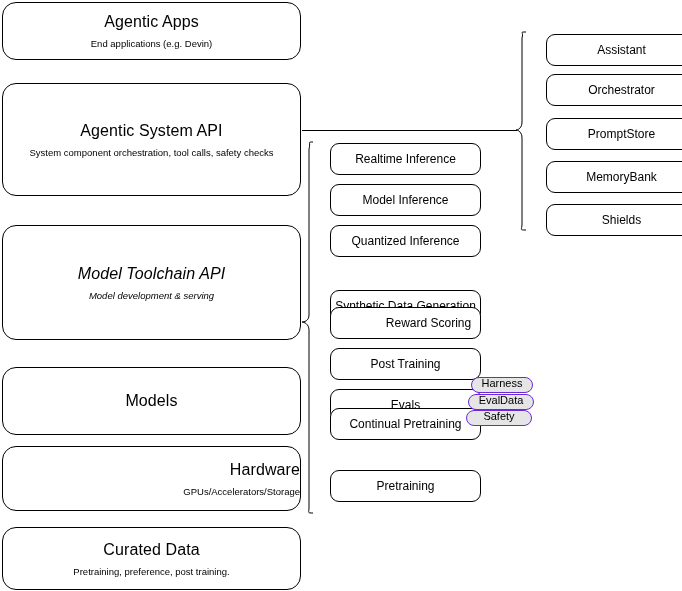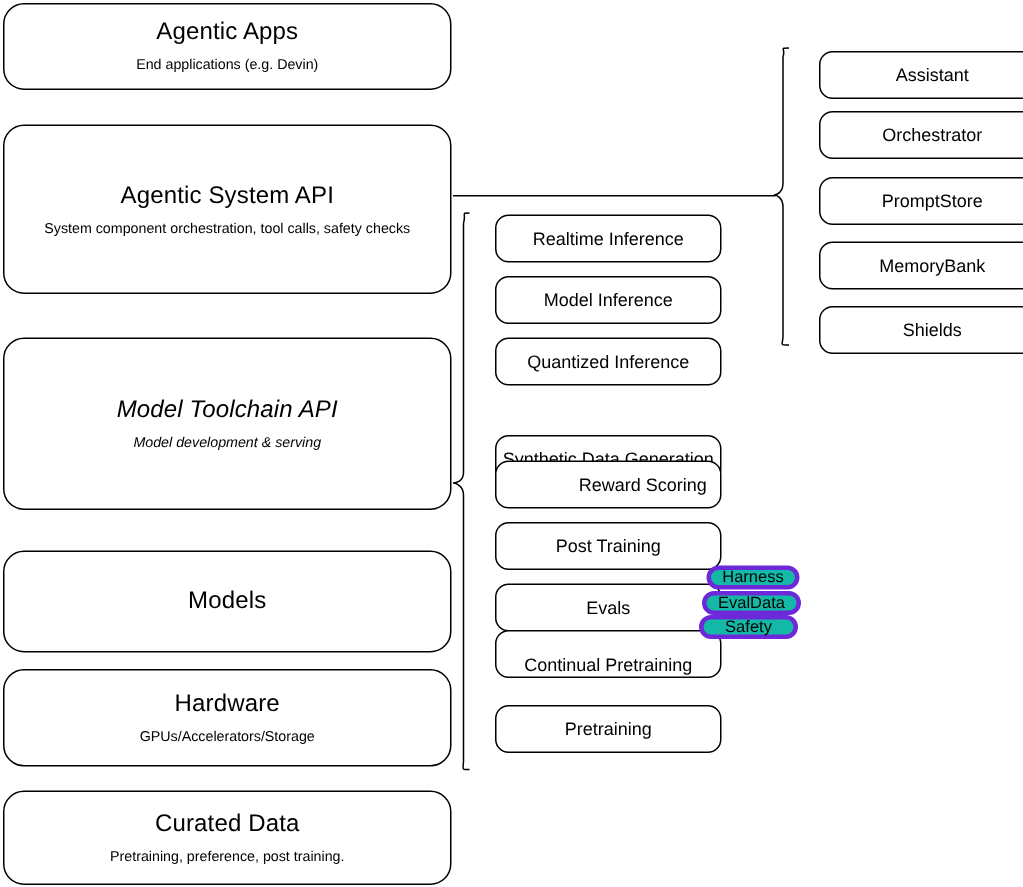--- a/index.html
+++ b/index.html
@@ -66,23 +66,23 @@
     width: 151px;
     height: 32px;
     border-radius: 9px;
     font-size: 12px;
   }
 
   
   .pill {
     position: absolute;
     box-sizing: border-box;
-    border: 3px solid #6d28d9;
+    border: 1px solid #6d28d9;
     border-radius: 11px;
-    background: #14b8a6;
+    background: #e5e5e5;
     height: 16px;
     display: flex;
     justify-content: center;
     font-size: 11px;
     line-height: 1;
   }
 
   
   .hline {
     position: absolute;
@@ -116,21 +116,21 @@
 
   <div class="node layer" style="top:225px;height:115px;font-style:italic;">
     <div class="title">Model Toolchain API</div>
     <div class="subtitle">Model development &amp; serving</div>
   </div>
 
   <div class="node layer" style="top:367px;height:68px;">
     <div class="title">Models</div>
   </div>
 
-  <div class="node layer" style="top:446px;height:65px;">
+  <div class="node layer" style="top:446px;height:65px;align-items:flex-end;">
     <div class="title">Hardware</div>
     <div class="subtitle">GPUs/Accelerators/Storage</div>
   </div>
 
   <div class="node layer" style="top:527px;height:63px;">
     <div class="title">Curated Data</div>
     <div class="subtitle">Pretraining, preference, post training.</div>
   </div>
 
   <div class="hline" style="left:302px;top:130px;width:215px;"></div>
@@ -157,21 +157,21 @@
   </div>
   <div class="node cap" style="top:307px;padding-left:46px;">
     <span>Reward Scoring</span>
   </div>
   <div class="node cap" style="top:348px;">
     <span>Post Training</span>
   </div>
   <div class="node cap" style="top:389px;">
     <span>Evals</span>
   </div>
-  <div class="node cap" style="top:420px;justify-content:flex-end;">
+  <div class="node cap" style="top:408px;">
     <span>Continual Pretraining</span>
   </div>
   <div class="node cap" style="top:470px;">
     <span>Pretraining</span>
   </div>
 
   <div class="pill" style="left:471px;top:377px;width:62px;">
     <span>Harness</span>
   </div>
   <div class="pill" style="left:468px;top:394px;width:66px;">

